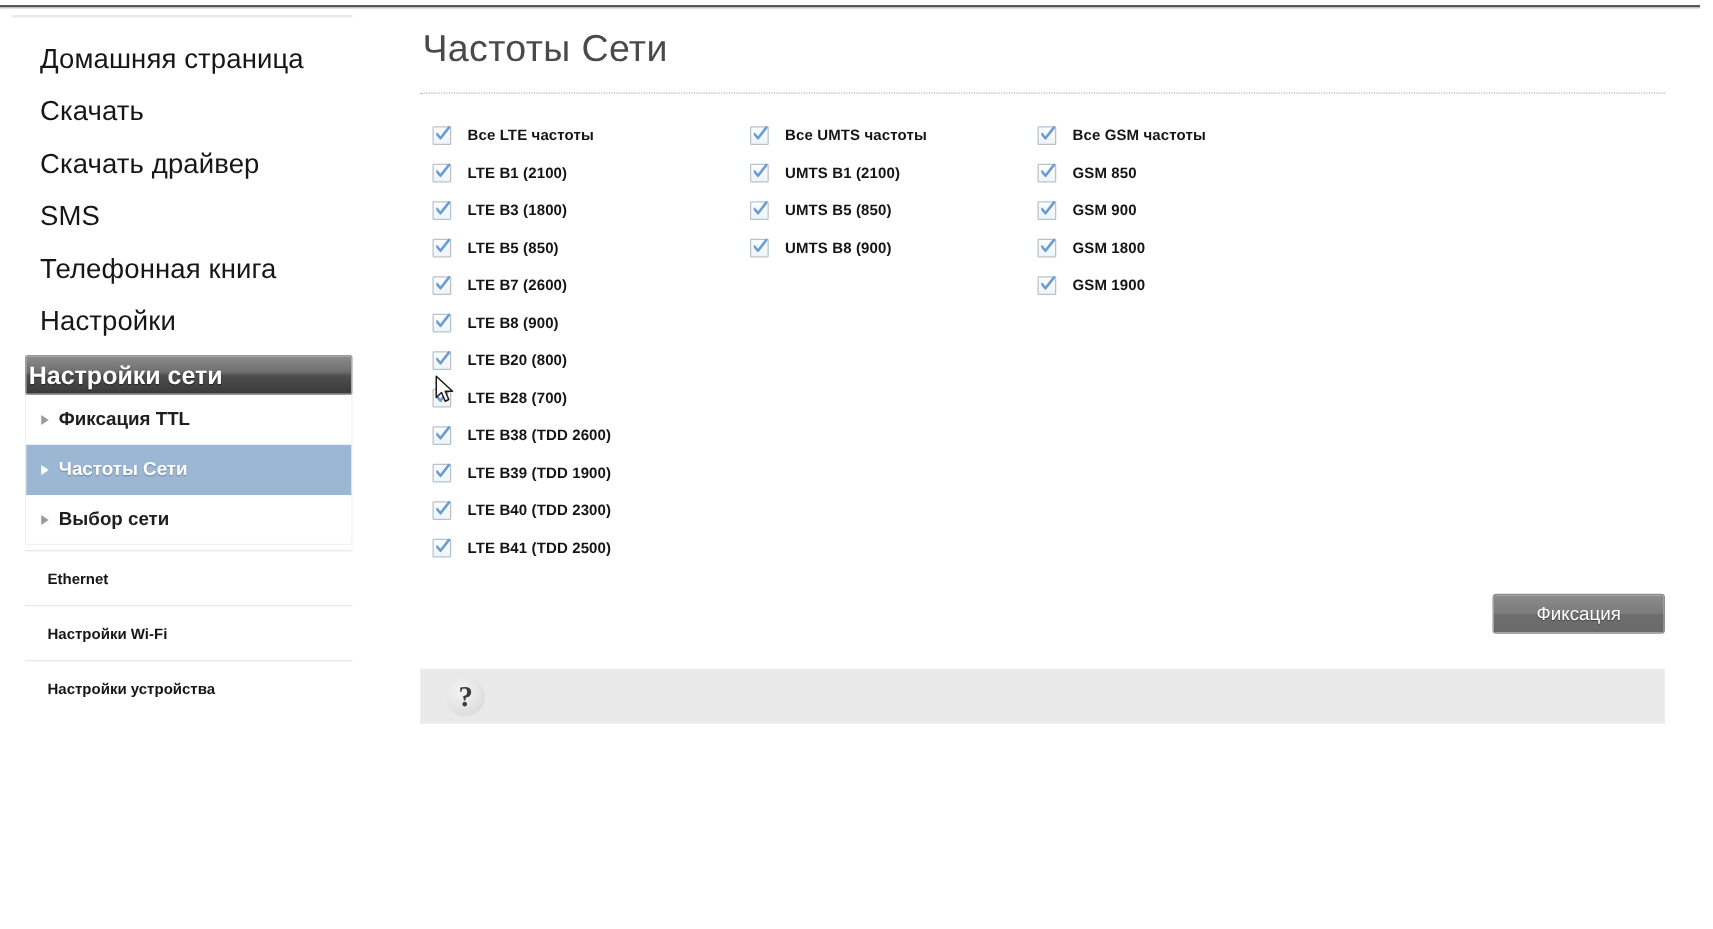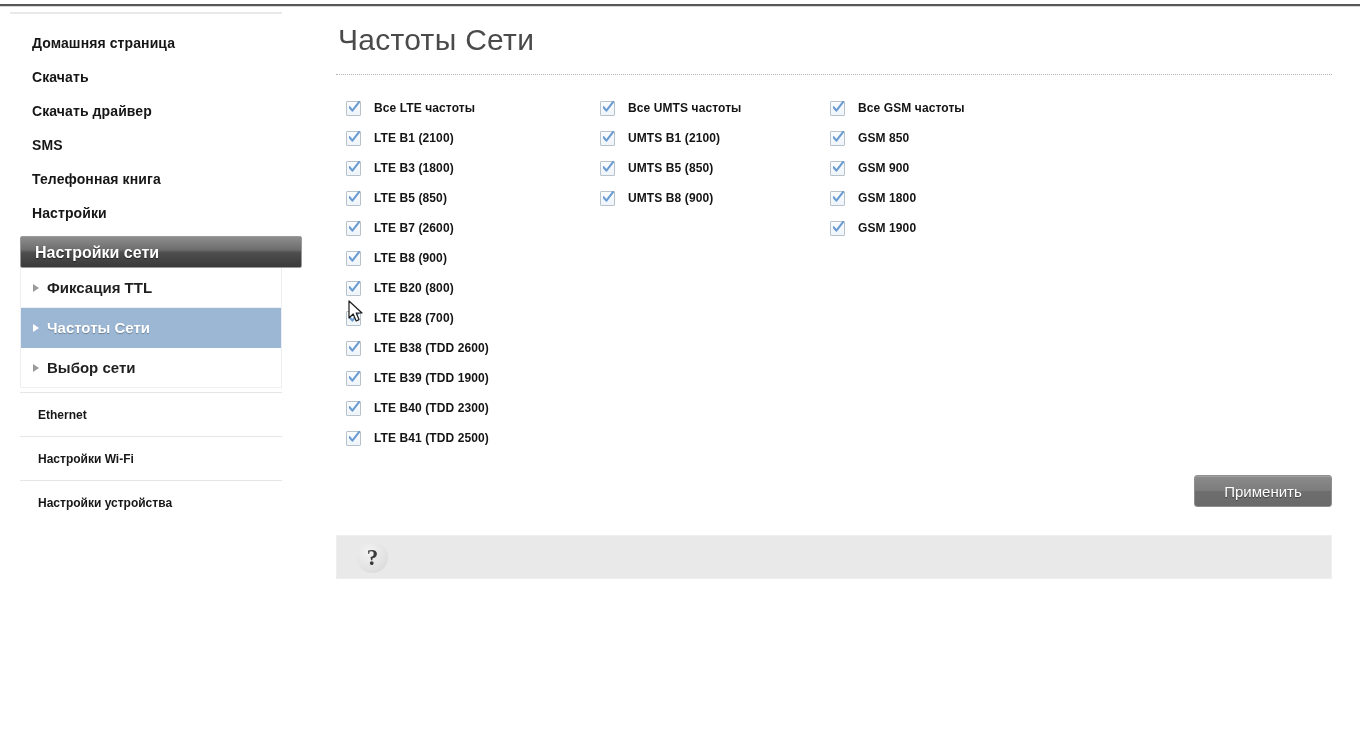--- a/index.html
+++ b/index.html
@@ -42,37 +42,37 @@
     width: 272px;
   }
   #sidebar-top-sep {
     height: 2px;
     background: #e9e9e9;
     margin-bottom: 12px;
     width: 272px;
   }
   .nav-top {
     display: block;
-    font-size: 14px;
-    font-weight: bold;
+    font-size: 22px;
+    font-weight: normal;
     color: #161616;
     letter-spacing: 0.1px;
     padding: 10px 0 10px 22px;
     line-height: 1.0;
   }
 
   
   .nav-group-header {
     margin: 6px 0 0 10px;
-    width: 282px;
+    width: 262px;
     height: 32px;
     line-height: 32px;
     box-sizing: border-box;
-    padding-left: 14px;
-    font-size: 16px;
+    padding-left: 2px;
+    font-size: 20px;
     font-weight: bold;
     color: #ffffff;
     text-shadow: 0 1px 1px rgba(0,0,0,0.55);
     background: linear-gradient(to bottom, #8d8d8d 0%, #6e6e6e 42%, #4e4e4e 52%, #3a3a3a 100%);
     border: 1px solid #9a9a9a;
     border-radius: 2px;
   }
 
   .subnav {
     margin-left: 10px;
@@ -505,21 +505,21 @@
                 <path d="M0.5 6.2 L3.4 9.6 L10.4 0.6" fill="none" stroke="#6a9bd1" stroke-width="2.1" stroke-linecap="round" stroke-linejoin="round"></path>
               </svg>
             </span>
           </span>
           <span class="cb-label">GSM 1900</span>
         </div>
       </div>
     </div>
 
   <div id="apply-row">
-    <div id="apply-button">Применить</div>
+    <div id="apply-button">Фиксация</div>
   </div>
 
   <div id="help-bar">
     <div id="help-icon">?</div>
     <div id="help-text"></div>
   </div>
 </div>
 
 <svg id="cursor" viewBox="0 0 17 23">
   <polygon points="1,1 1,18 5.2,14 8.2,21 11,19.6 8.2,13 14,13" fill="#ffffff" stroke="#1a1a1a" stroke-width="1.2" stroke-linejoin="round"></polygon>

